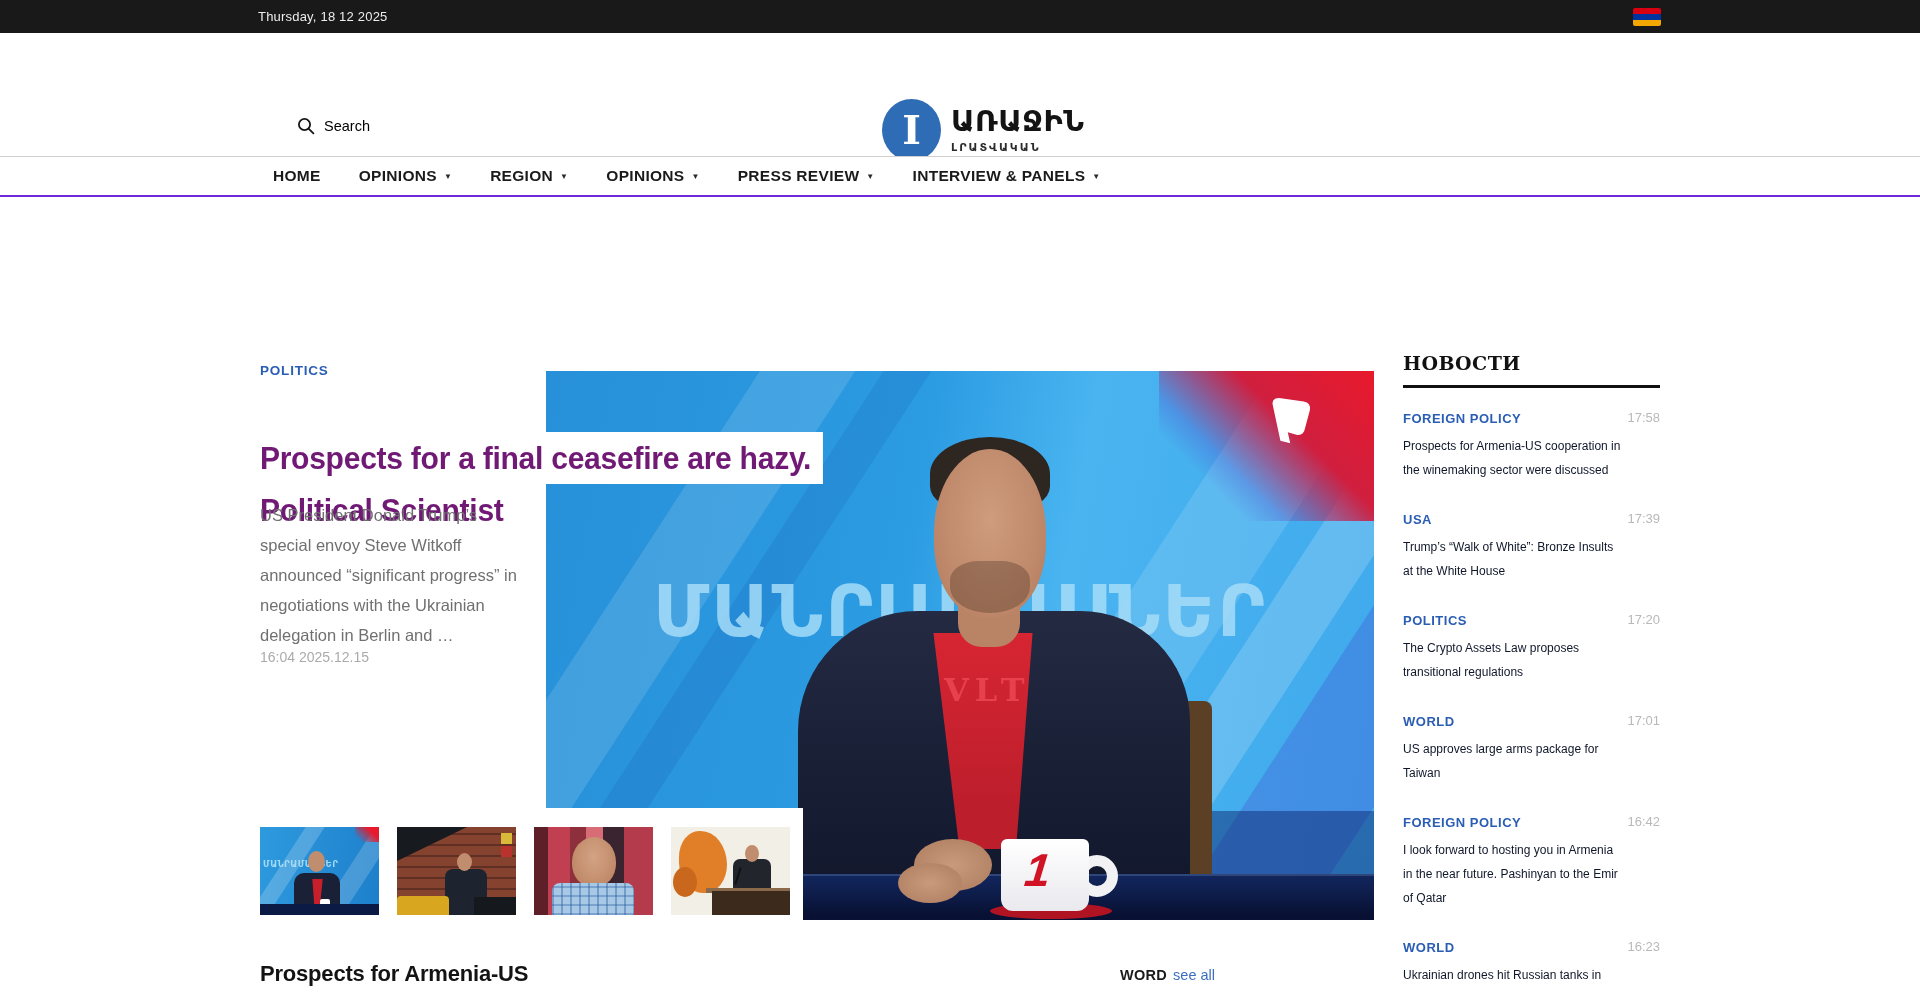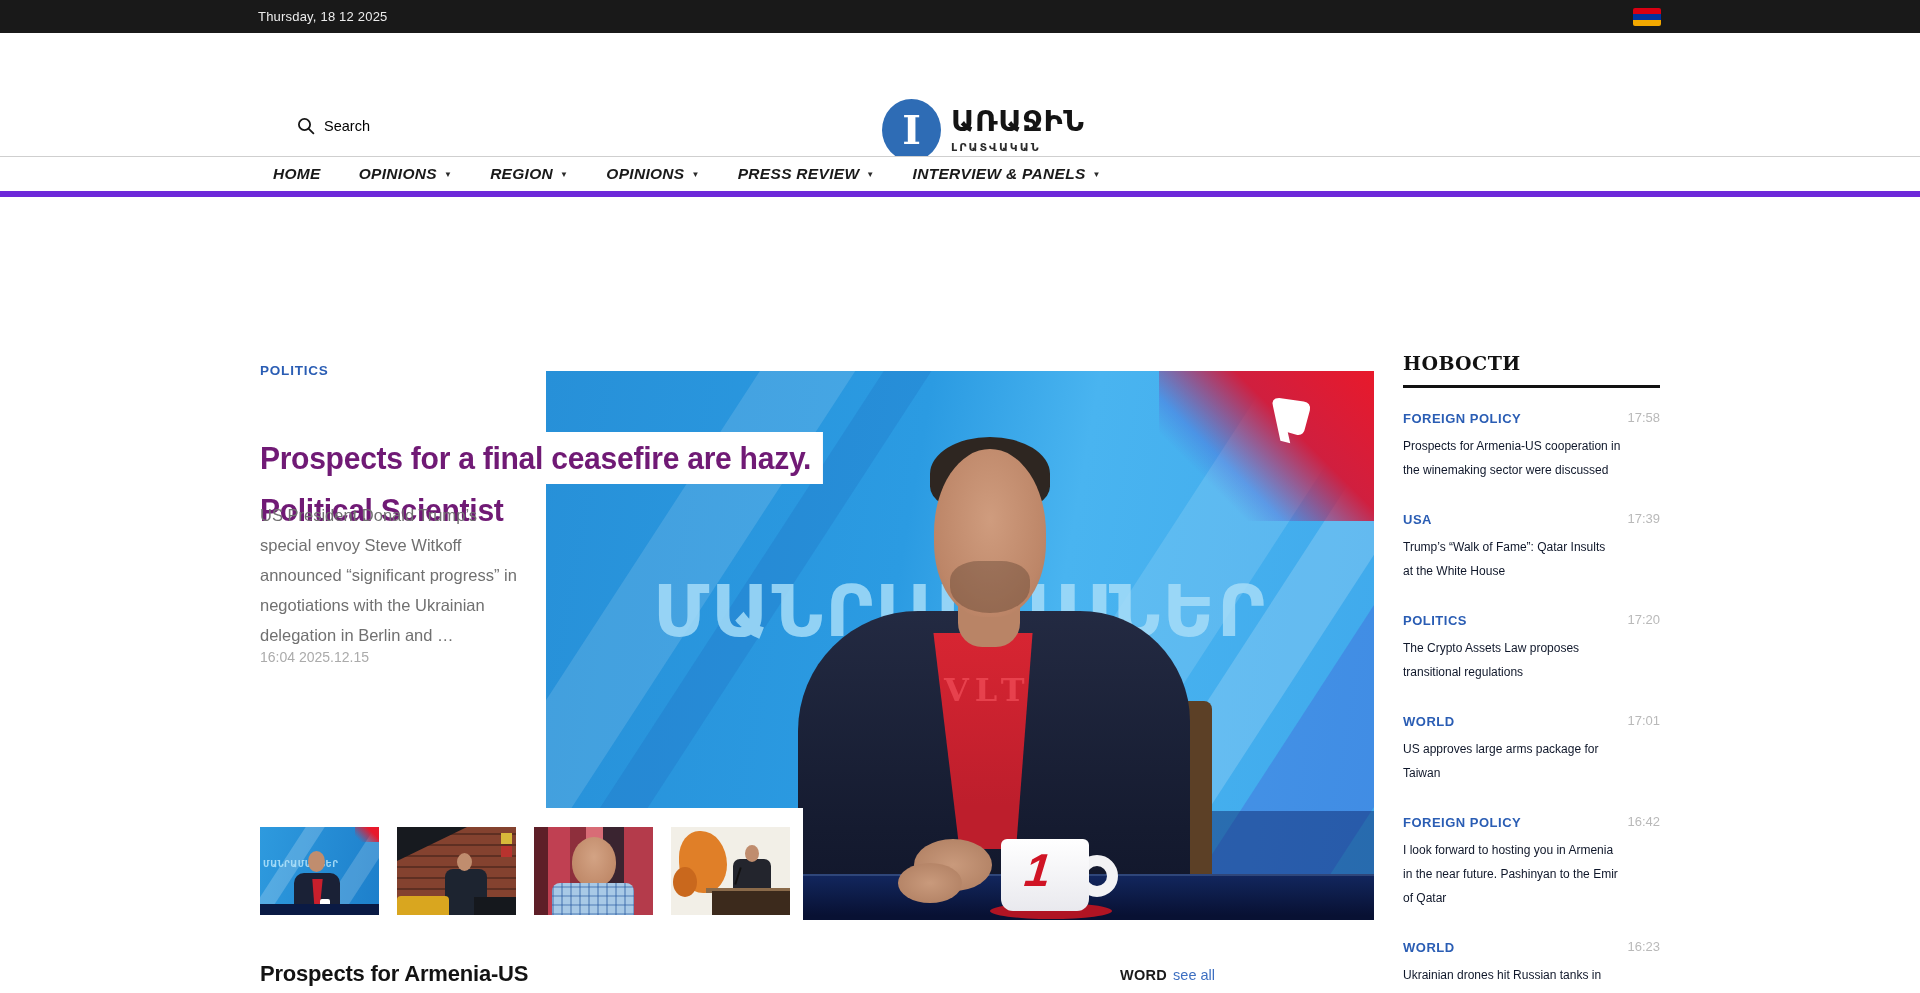--- a/index.html
+++ b/index.html
@@ -25,22 +25,22 @@
   .search-label { font-size:14.5px; color:#000000; }
   .logo { position:absolute; left:882px; top:66px; display:flex; align-items:center; gap:10px; cursor:pointer; }
   .logo-mark { width:59px; height:62px; border-radius:50%; background:#2e6cb5; display:flex; align-items:center; justify-content:center; }
   .logo-letter { font-family:"DejaVu Serif","Liberation Serif",serif; font-weight:700; font-size:40px; color:#fff; line-height:1; }
   .logo-text { display:flex; flex-direction:column; }
   .logo-title { font-family:"DejaVu Sans","Liberation Sans",sans-serif; font-size:29px; font-weight:800; color:#141414; letter-spacing:.5px; line-height:1.05; }
   .logo-subtitle { font-family:"DejaVu Sans","Liberation Sans",sans-serif; font-size:11px; font-weight:700; color:#2b2b2b; letter-spacing:2px; margin-top:4px; }
 
   
   .navbar { position:absolute; left:0; top:156px; width:1920px; height:41px; background:#fff;
-            border-top:1px solid #cfcfcf; border-bottom:6px solid #6d28d9;
-            display:flex; align-items:center; padding-left:273px; gap:38px;font-style:italic; }
+            border-top:1px solid #cfcfcf; border-bottom:2px solid #6d28d9;
+            display:flex; align-items:center; padding-left:273px; gap:38px; }
   .nav-item { font-size:15.5px; font-weight:600; color:#1a1a1a; letter-spacing:.3px; cursor:pointer; display:flex; align-items:center; gap:7px; white-space:nowrap; }
   .caret { font-size:8px; color:#2a2a2a; line-height:1; padding-top:2px; }
 
   
   .hero-category { position:absolute; left:260px; top:363px; font-size:13.5px; font-weight:700; color:#2a5db4; letter-spacing:.8px; cursor:pointer; z-index:5; }
   .hero-title { position:absolute; left:258px; top:388px; z-index:4; font-size:32px; line-height:52px; font-weight:800; color:#701a75; letter-spacing:-.3px; cursor:pointer;margin-top:44px; }
   .hero-title .line { display:block; width:fit-content; background:#fff; padding:0 12px 0 2px; transform:scaleX(.94); transform-origin:left center; white-space:nowrap; }
   .hero-excerpt { position:absolute; left:260px; top:500px; width:300px; font-size:16.5px; line-height:30px; color:#707070; white-space:pre-line; z-index:5; }
   .hero-timestamp { position:absolute; left:260px; top:649px; font-size:14px; color:#ababab; z-index:5; }
 
@@ -307,21 +307,21 @@
       </div>
       <div class="news-title">Prospects for Armenia-US cooperation in
 the winemaking sector were discussed</div>
     </div>
 
     <div class="news-item">
       <div class="news-meta">
         <span class="news-cat">USA</span>
         <span class="news-time">17:39</span>
       </div>
-      <div class="news-title">Trump’s “Walk of Fame”: Qatar Insults
+      <div class="news-title">Trump’s “Walk of White”: Bronze Insults
 at the White House</div>
     </div>
 
     <div class="news-item">
       <div class="news-meta">
         <span class="news-cat">POLITICS</span>
         <span class="news-time">17:20</span>
       </div>
       <div class="news-title">The Crypto Assets Law proposes
 transitional regulations</div>

